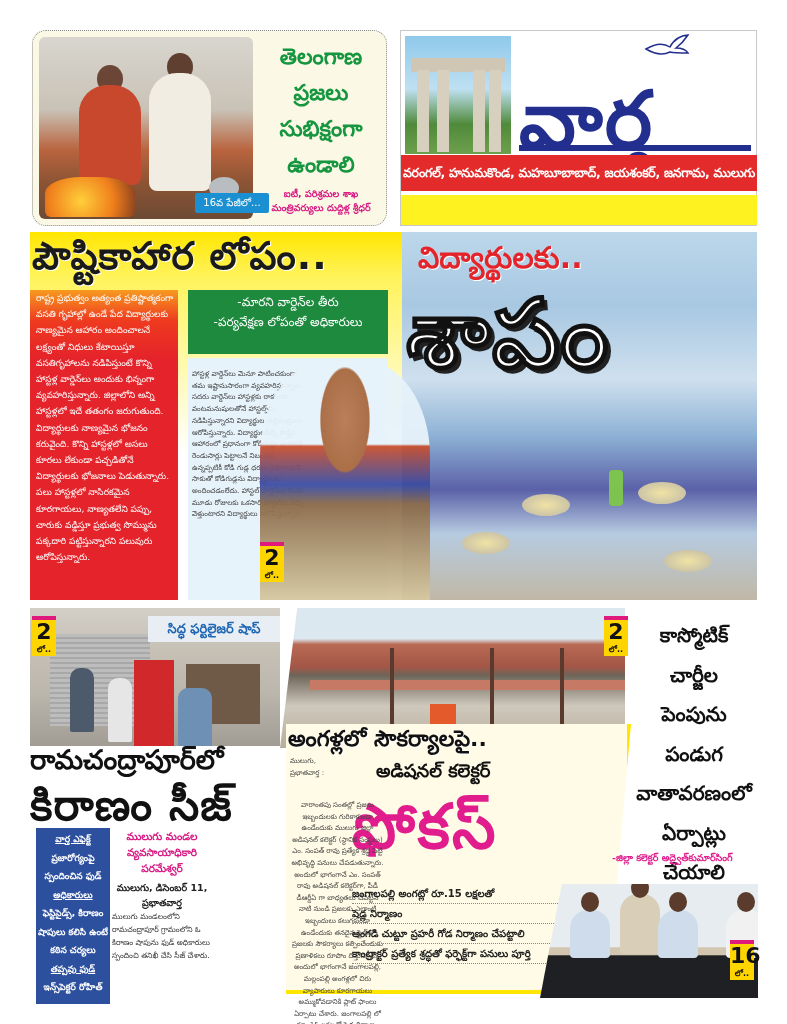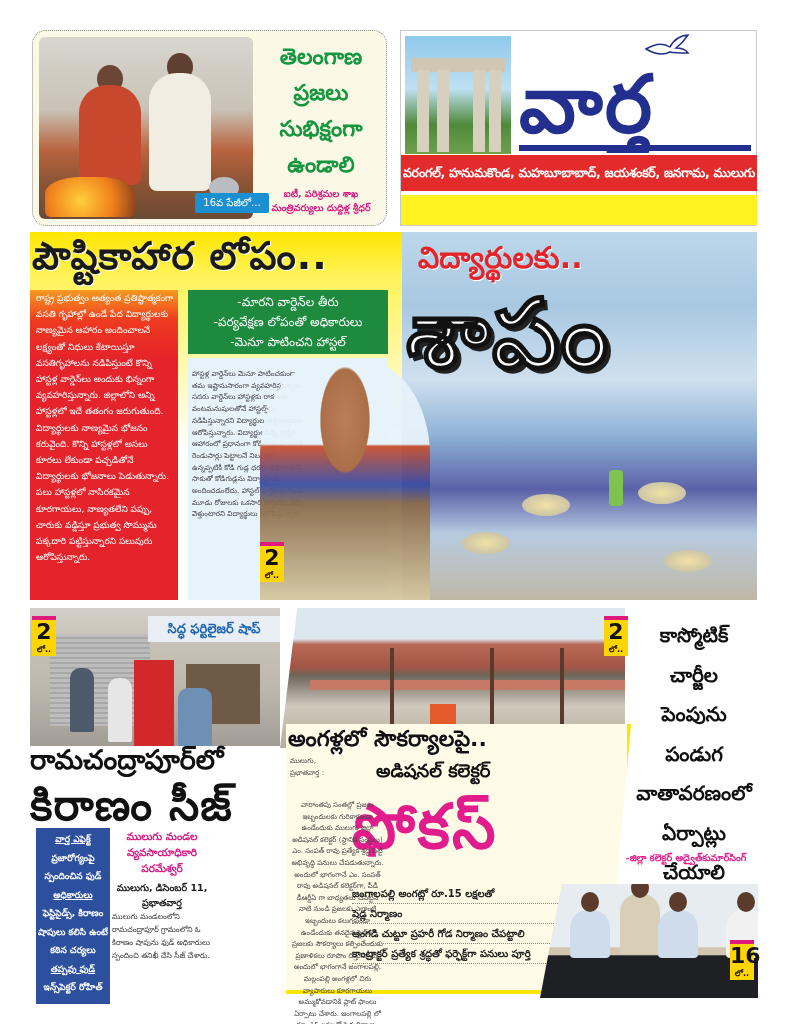--- a/index.html
+++ b/index.html
@@ -23,21 +23,21 @@
   .teaser-sub { position: absolute; left: 224px; top: 156px; width: 128px; text-align: center; color: #d81b84; font-weight: bold; font-size: 9.5px; line-height: 14px; }
 
   
   .masthead { left: 400px; top: 30px; width: 357px; height: 196px; border: 1px solid #c9c9c9; background: #fff; }
   .mh-photo { position: absolute; left: 4px; top: 5px; width: 106px; height: 118px;
     background: linear-gradient(180deg, #8fc9ea 0%, #bfe0f2 45%, #4f8a3a 75%, #6ea04d 100%); overflow: hidden; }
   .mh-photo .beam { position:absolute; left:6px; top:22px; width:94px; height:14px; background:#cfc6b3; }
   .mh-photo .pillar { position:absolute; top:34px; width:12px; height:82px; background:#d8d0be; }
   .mh-red-small { position: absolute; left: 116px; top: 5px; width: 125px; height: 26px; background: #e32b2b; color: #fff; font-weight: bold; font-size: 18px; line-height: 26px; padding-left: 8px; }
   .mh-bird { position: absolute; left: 243px; top: 2px; width: 46px; height: 28px; }
-  .mh-title { position: absolute; left: 118px; top: 26px; width: 236px; height: 96px; color: #232f8e; font-weight: bold; font-size: 80px; line-height: 96px; letter-spacing: 2px; white-space: nowrap; overflow: hidden; }
+  .mh-title { position: absolute; left: 118px; top: 42px; width: 236px; height: 96px; color: #232f8e; font-weight: bold; font-size: 80px; line-height: 96px; letter-spacing: 2px; white-space: nowrap; overflow: hidden; }
   .mh-underline { position: absolute; left: 118px; top: 114px; width: 232px; height: 6px; background: #232f8e; }
   .mh-districts { position: absolute; left: 0; top: 124px; width: 356px; height: 36px; background: #e32b2b; color: #fff; font-weight: bold; font-size: 12.5px; line-height: 36px; text-align: center; white-space: nowrap; letter-spacing: -0.3px; }
   .mh-date-bar { position: absolute; left: 0; top: 164px; width: 356px; height: 30px; background: #fff221; font-weight: bold; font-size: 13px; line-height: 30px; color: #111; }
   .mh-date { position: absolute; left: 10px; }
   .mh-pages { position: absolute; right: 16px; margin-top: 36px; }
 
   
   .main-wrap { left: 30px; top: 232px; width: 727px; height: 368px; }
   .main-bg { position:absolute; left:0; top:0; width:100%; height:100%; background: linear-gradient(180deg, #ffe600 0%, #fff35a 12%, #ffffff 60%, #ffffff 100%); }
   .main-headline { position: absolute; left: 2px; top: 2px; font-size: 38px; font-weight: bold; color: #1a1a1a; letter-spacing: 1px; white-space: nowrap; text-shadow: 1px 1px 0 #fff; }
@@ -94,21 +94,21 @@
   .bullets { left: 352px; top: 884px; width: 240px; }
   .bullets div { font-size: 10px; line-height: 19px; font-weight: bold; color: #222; border-bottom: 1px dotted #888; white-space: nowrap; overflow: hidden; }
 
   .meeting-photo { left: 540px; top: 884px; width: 218px; height: 114px; overflow: hidden;
     clip-path: polygon(10% 0, 100% 0, 100% 100%, 0 100%);
     background: linear-gradient(180deg, #e6ecef 0%, #e6ecef 55%, #d3c6b1 56%, #d3c6b1 62%, #1f2024 63%, #1f2024 100%); }
   .meeting-photo .p { position:absolute; top:26px; width:40px; height:48px; border-radius:18px 18px 4px 4px; background:#cfdcec; }
   .meeting-photo .h { position:absolute; top:8px; width:18px; height:20px; border-radius:50%; background:#5b3c2c; }
 
   .cosmetic { left: 630px; top: 616px; width: 128px; text-align: center; font-size: 20px; font-weight: bold; color: #111; line-height: 39.5px; }
-  .cosmetic-by { left: 612px; top: 852px; width: 148px; text-align: center; font-size: 9.5px; font-weight: bold; color: #e11d8d; white-space: nowrap; }
+  .cosmetic-by { left: 612px; top: 852px; width: 148px; text-align: left; font-size: 9.5px; font-weight: bold; color: #e11d8d; white-space: nowrap; }
 </style>
 </head>
 <body>
 
 <div class="abs teaser">
   <div class="teaser-photo">
     <div class="head1"></div>
       <div class="fig1"></div>
     <div class="head2"></div>
       <div class="fig2"></div>
@@ -160,21 +160,20 @@
   <div class="vidyarthulaku">విద్యార్థులకు..</div>
   <div class="shapam">శాపం</div>
 
   <div class="main-leftcol">
     <div class="body">రాష్ట్ర ప్రభుత్వం అత్యంత ప్రతిష్టాత్మకంగా వసతి గృహాల్లో ఉండే పేద విద్యార్థులకు నాణ్యమైన ఆహారం అందించాలనే లక్ష్యంతో నిధులు కేటాయిస్తూ వసతిగృహాలను నడిపిస్తుంటే కొన్ని హాస్టళ్ల వార్డెన్‌లు అందుకు భిన్నంగా వ్యవహరిస్తున్నారు. జిల్లాలోని అన్ని హాస్టళ్లలో ఇదే తతంగం జరుగుతుంది. విద్యార్థులకు నాణ్యమైన భోజనం కరువైంది. కొన్ని హాస్టళ్లలో అసలు కూరలు లేకుండా పచ్చడితోనే విద్యార్థులకు భోజనాలు పెడుతున్నారు. పలు హాస్టళ్లలో నాసిరకమైన కూరగాయలు, నాణ్యతలేని పప్పు, చారుకు వడ్డిస్తూ ప్రభుత్వ సొమ్మును పక్కదారి పట్టిస్తున్నారని పలువురు ఆరోపిస్తున్నారు.</div>
   </div>
 
   <div class="main-green">
     <div>-మారని వార్డెన్‌ల తీరు</div>
     <div>-పర్యవేక్షణ లోపంతో అధికారులు</div>
-    <div>-మెనూ పాటించని హాస్టల్</div>
   </div>
 
   <div class="main-bodycol">
     <div class="text">హాస్టళ్ల వార్డెన్‌లు మెనూ పాటించకుండా తమ ఇష్టానుసారంగా వ్యవహరిస్తున్నారు. సదరు వార్డెన్‌లు హాస్టళ్లకు రాకుండా వంటమనుషులతోనే హాస్టల్స్‌ను నడిపిస్తున్నారని విద్యార్థుల తల్లిదండ్రులు ఆరోపిస్తున్నారు. విద్యార్థులకిచ్చే పౌష్టిక ఆహారంలో ప్రధానంగా కోడిగుడ్లు వారానికి రెండుసార్లు పెట్టాలనే నిబంధన ఉన్నప్పటికీ కోడి గుడ్ల ధరలు పెరిగాయనే సాకుతో కోడిగుడ్లను విద్యార్థులకు అందించడంలేదు. హాస్టల్ వార్డెన్‌లు రెండు మూడు రోజులకు ఒకసారి హాస్టల్‌కు వచ్చి వెళ్తుంటారని విద్యార్థులు ఆరోపిస్తున్నారు.</div>
   </div>
   <div class="child-photo"></div>
 
   <div class="page-badge" style="left:230px;top:310px;">
     <span class="num">2</span>
     <span class="lo">లో..</span>

